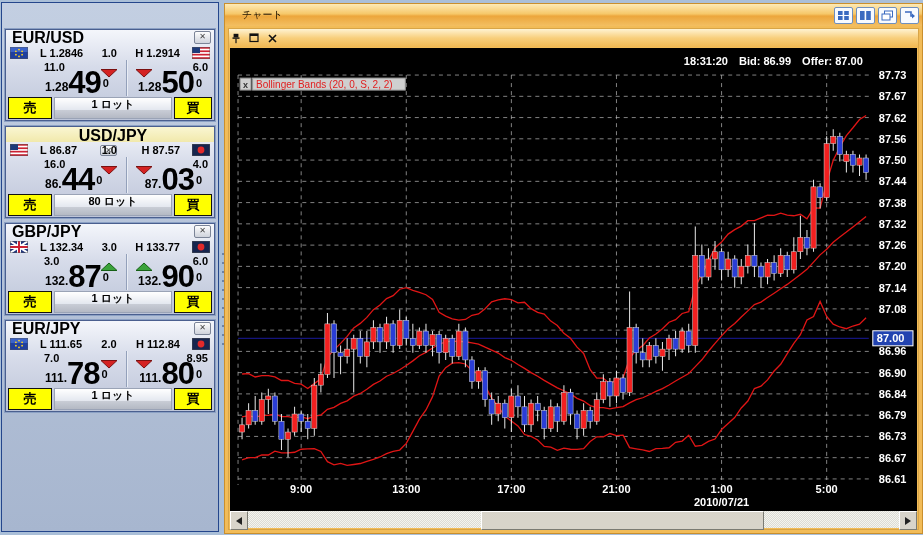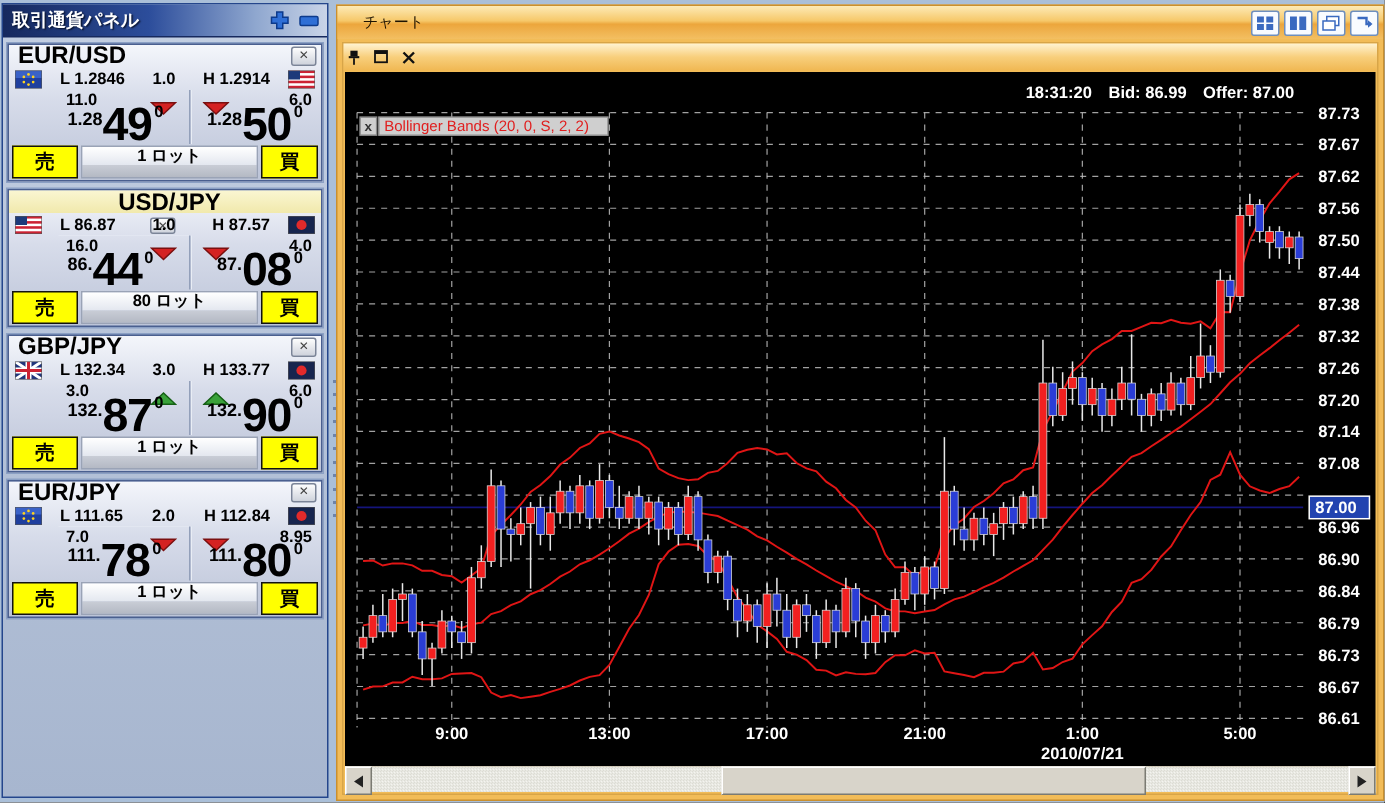--- a/index.html
+++ b/index.html
@@ -30,21 +30,21 @@
   .pair-info .low{margin-left:8px;}
   .pair-info .chg{flex:1;text-align:center;}
   .pair-info .high{margin-right:8px;}
   .pair-price{position:relative;height:36px;display:flex;padding-left:32px;}
   .half{position:relative;flex:1;}
   .half.bid{border-right:1px solid #93a0ba;box-shadow:1px 0 0 #e9edf5;}
   .outer{position:absolute;top:1px;font-size:11px;font-weight:bold;color:#000;}
   .outer.tl{left:6px;} .outer.tr{right:6px;}
   .arr{position:absolute;top:4px;width:18px;height:10px;}
   .arr.nr{right:8px;} .arr.nl{left:8px;}
-  .pgroup{position:absolute;bottom:0;display:flex;}
+  .pgroup{position:absolute;bottom:0;display:flex;align-items:flex-end;}
   .pgroup.left{left:7px;} .pgroup.right{right:12px;}
   .prefix{font-size:12px;font-weight:bold;line-height:18px;}
   .bignum{font-size:31px;font-weight:bold;line-height:26px;letter-spacing:-1px;}
   .pip{font-size:11px;font-weight:bold;line-height:11px;margin-left:2px;margin-bottom:7px;}
   .pair-actions{position:absolute;left:0;right:0;bottom:1px;height:22px;display:flex;align-items:stretch;}
   .trade-btn{width:42px;margin:0 2px;background:#ffff00;border:1px solid #111;
     font-size:13px;font-weight:bold;color:#000;display:flex;align-items:center;justify-content:center;}
   .trade-btn.buy{width:36px;}
   .lotbox{flex:1;display:flex;flex-direction:column;border:1px solid #9aa3b6;}
   .lot-top{height:12px;background:linear-gradient(180deg,#ffffff,#e3e7ef);
@@ -82,33 +82,20 @@
   .sb-tri.right{border-width:4px 0 4px 6px;border-color:transparent transparent transparent #222;}
   .sb-thumb{position:absolute;top:0;left:36.5%;width:41%;height:17px;background:#d8d4ca;
     border:1px solid;border-color:#fff #7b7b73 #7b7b73 #fff;}
 </style>
 </head>
 <body>
 
 <div class="app">
 
   <div class="trade-panel">
-    <div class="tp-titlebar">
-      <span class="tp-title">取引通貨パネル</span>
-      <span class="tp-ico">
-        <svg width="13" height="13" viewBox="0 0 13 13">
-          <path d="M4.5 1h4v3.5H12v4H8.5V12h-4V8.5H1v-4h3.5z" fill="#2f6fd6" stroke="#0c3a8c" stroke-width="1"></path>
-        </svg>
-      </span>
-      <span class="tp-ico">
-        <svg width="14" height="8" viewBox="0 0 14 8">
-          <rect x="1" y="1" width="12" height="6" rx="1" fill="#2f6fd6" stroke="#0c3a8c"></rect>
-        </svg>
-      </span>
-    </div>
     <div class="pairs">
         <div class="pair">
           <div class="pair-head">
             <span class="pair-name">EUR/USD</span>
             <span class="pair-close">✕</span>
           </div>
           <div class="pair-info">
             <span class="flag"><svg width="18" height="12" viewBox="0 0 18 12">
                 <rect width="18" height="12" fill="#1f3f9e"></rect>
                 <rect width="18" height="5" fill="#3a62c8"></rect>
@@ -208,21 +195,21 @@
                 <span class="pip">0</span>
               </span>
             </div>
             <div class="half ask">
               <span class="arr nl"><svg width="18" height="10" viewBox="0 0 18 10">
                   <polygon points="1,1.5 17,1.5 9,9" fill="#d42222" stroke="#7a1010"></polygon>
                 </svg></span>
               <span class="outer tr">4.0</span>
               <span class="pgroup right">
                 <span class="prefix">87.</span>
-                <span class="bignum">08</span>
+                <span class="bignum">03</span>
                 <span class="pip">0</span>
               </span>
             </div>
           </div>
           <div class="pair-actions">
             <div class="trade-btn sell">売</div>
             <div class="lotbox">
               <div class="lot-top">80 ロット</div>
               <div class="lot-bot"></div>
             </div>

